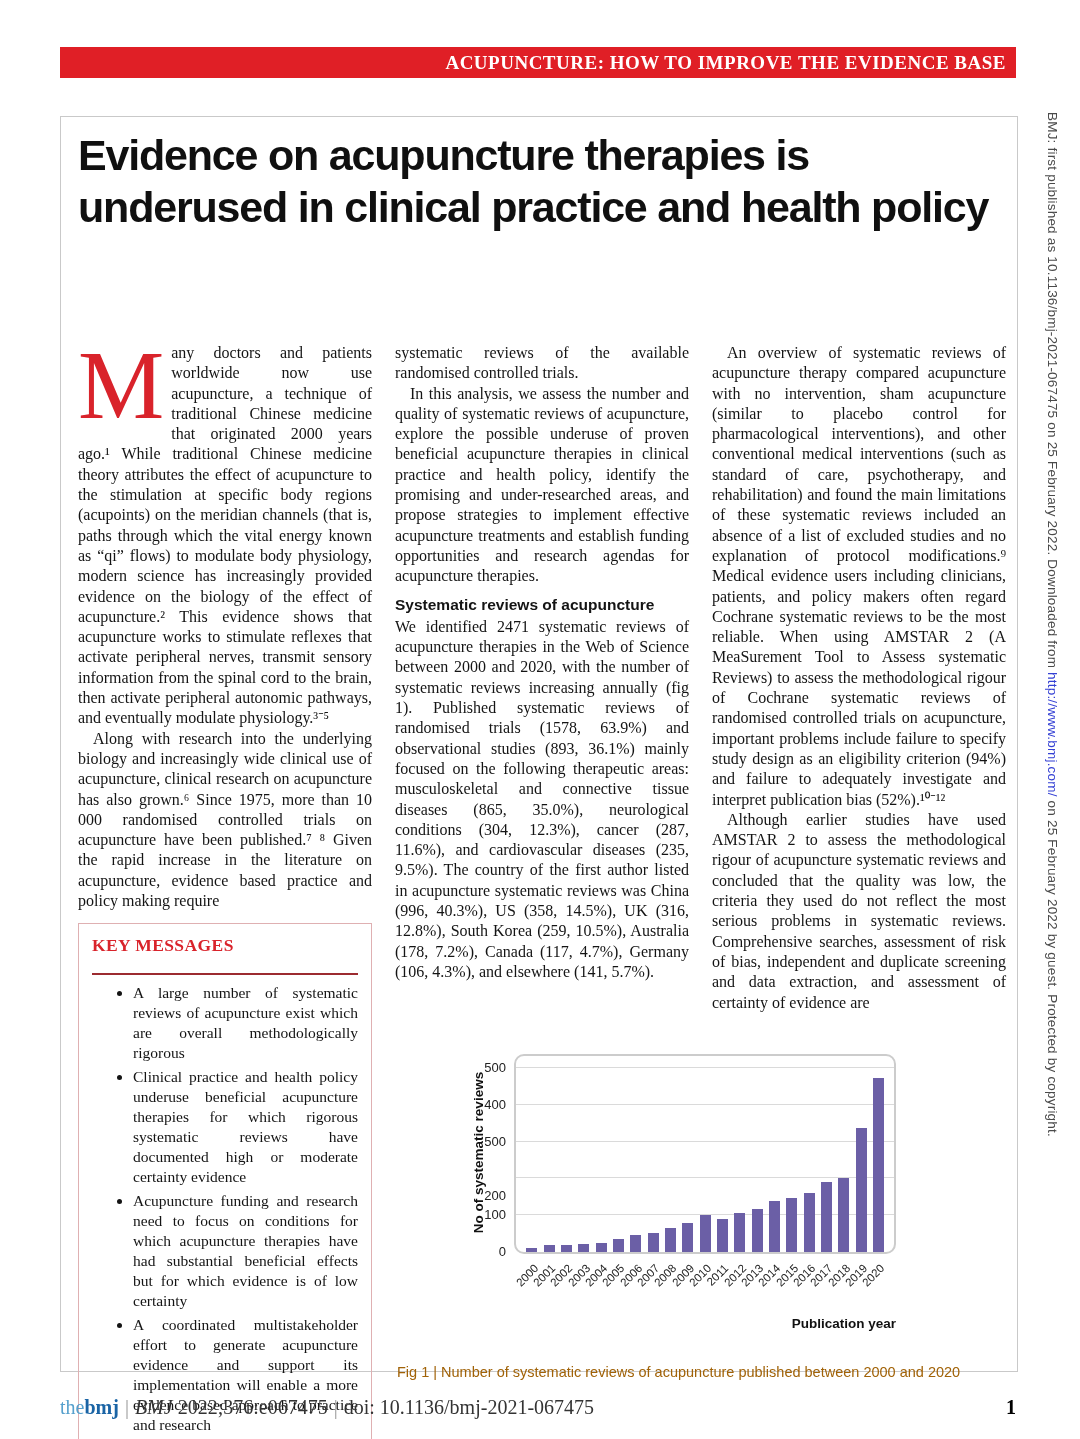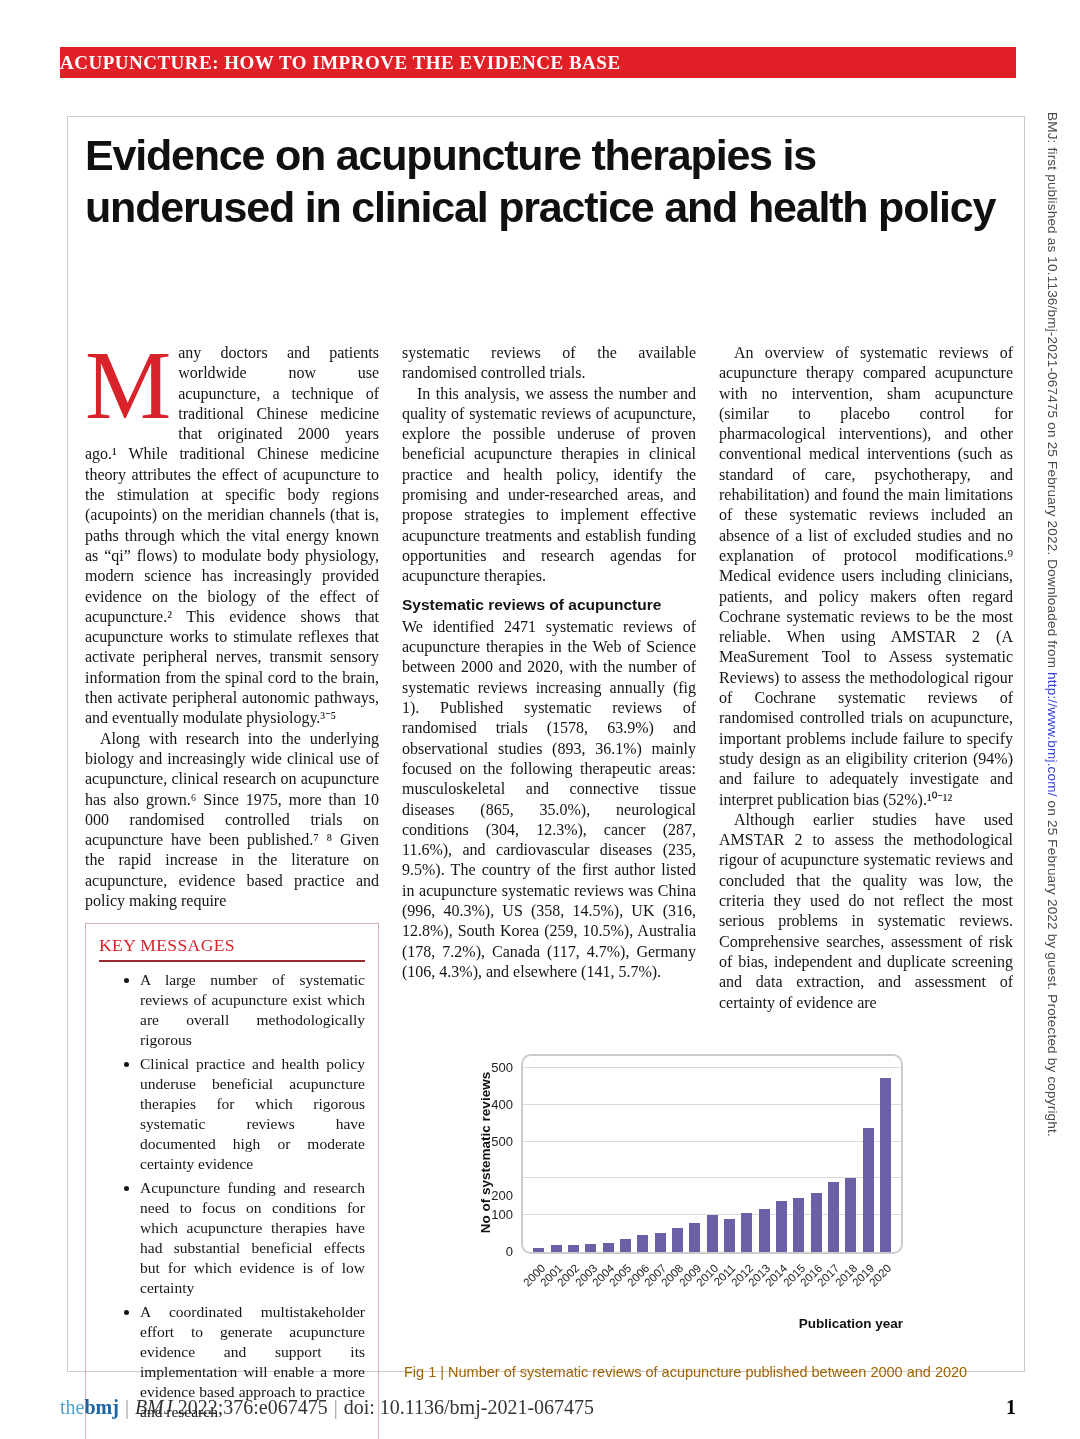--- a/index.html
+++ b/index.html
@@ -1,24 +1,24 @@
 <!DOCTYPE html>
 <html lang="en"><head>
 <meta charset="utf-8">
 <style>
   * { margin:0; padding:0; box-sizing:border-box; }
   body { width:1080px; height:1439px; position:relative; background:#fff; overflow:hidden;
          font-family:"Liberation Serif", serif; color:#141414; }
 
   .banner { position:absolute; left:60px; top:47px; width:956px; height:31px;
             background:#e01f26; color:#fff; font-family:"Liberation Serif", serif;
-            font-weight:700; font-size:19px; letter-spacing:.5px; 
+            font-weight:700; font-size:19px; letter-spacing:.5px; text-align:right;
             line-height:31px; padding-right:10px; }
 
-  .article { position:absolute; left:67px; top:116px; width:958px; height:1256px;
+  .article { position:absolute; left:60px; top:116px; width:958px; height:1256px;
              border:1px solid #c9c9c9; background:#fff; }
 
   .title { position:absolute; left:17px; top:12px; width:925px;
            font-family:"Liberation Sans", sans-serif; font-weight:700; font-size:43px;
            line-height:1.22; letter-spacing:-1.2px; color:#101010; }
 
   .byline { position:absolute; left:17px; top:130px; width:930px;
             font-family:"Liberation Sans", sans-serif; font-size:21px; line-height:1.5;
             color:#333; }
   .byline .bold { font-weight:700; color:#000; }
@@ -26,22 +26,22 @@
   .col { position:absolute; top:226px; width:294px; font-size:16px; line-height:20.3px;
          text-align:justify; }
   .col1 { left:17px; } .col2 { left:334px; } .col3 { left:651px; }
   .col p { margin:0; }
   .col p.indent { text-indent:15px; }
 
   .dropcap { float:left; color:#d9232b; font-size:97px; line-height:78px;
              padding:4px 7px 0 0; font-family:"Liberation Serif", serif; }
 
   .keybox { margin-top:12px; border:1px solid #dfb0b2; padding:11px 13px 14px 13px; }
-  .keybox h3 { font-family:"Liberation Serif", serif; font-weight:400; font-size:17.5px;
-               letter-spacing:.4px; color:#d9232b; padding-bottom:4px;
+  .keybox h3 { font-family:"Liberation Serif", serif; font-weight:700; font-size:17.5px;
+               letter-spacing:.4px; color:#d9232b; padding-bottom:17px;
                border-bottom:2px solid #9c2b30; margin-bottom:8px; }
   .keybox ul { list-style:disc; padding-left:17px; }
   .keybox li { text-align:justify; font-size:15.5px; line-height:20px; margin-bottom:4px;margin-left:24px; }
 
   .section-heading { font-family:"Liberation Sans", sans-serif; font-weight:700;
                      font-size:15.5px; margin:8px 0 2px; text-align:left; }
 
   .figure { position:absolute; left:336px; top:925px; width:614px;
             font-family:"Liberation Sans", sans-serif; }
   .chart-wrap { position:relative; height:296px; }

